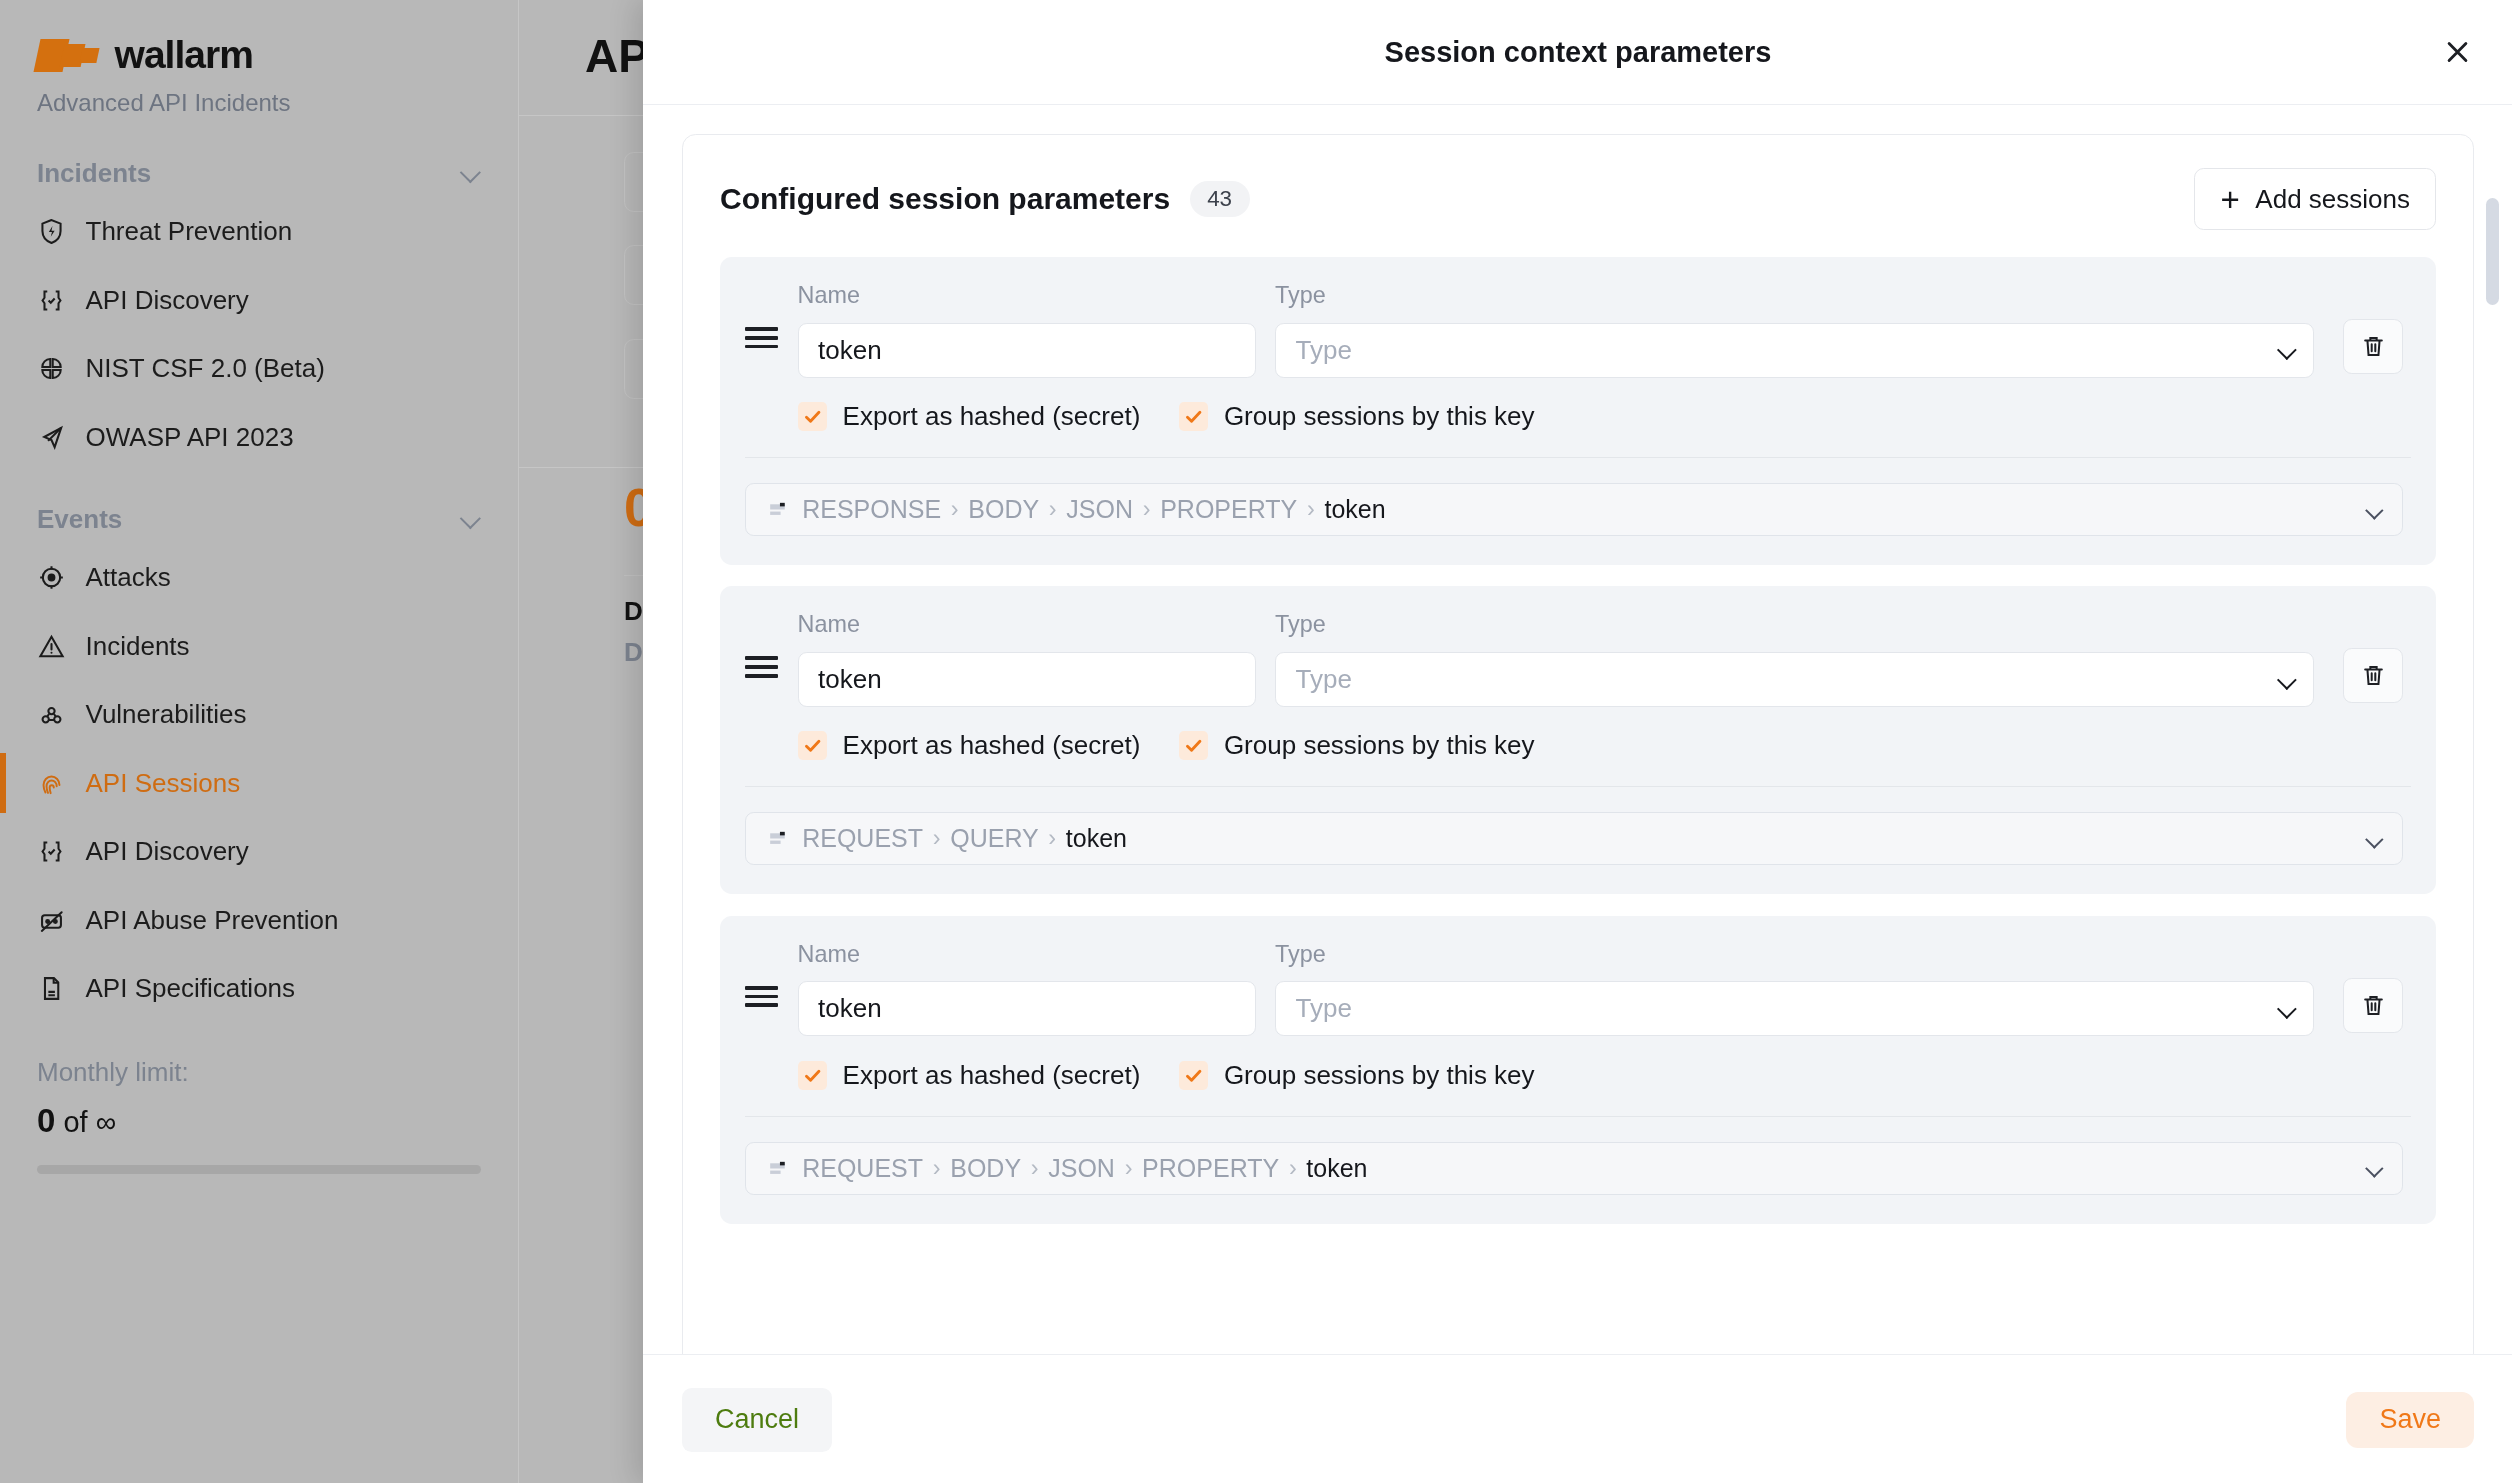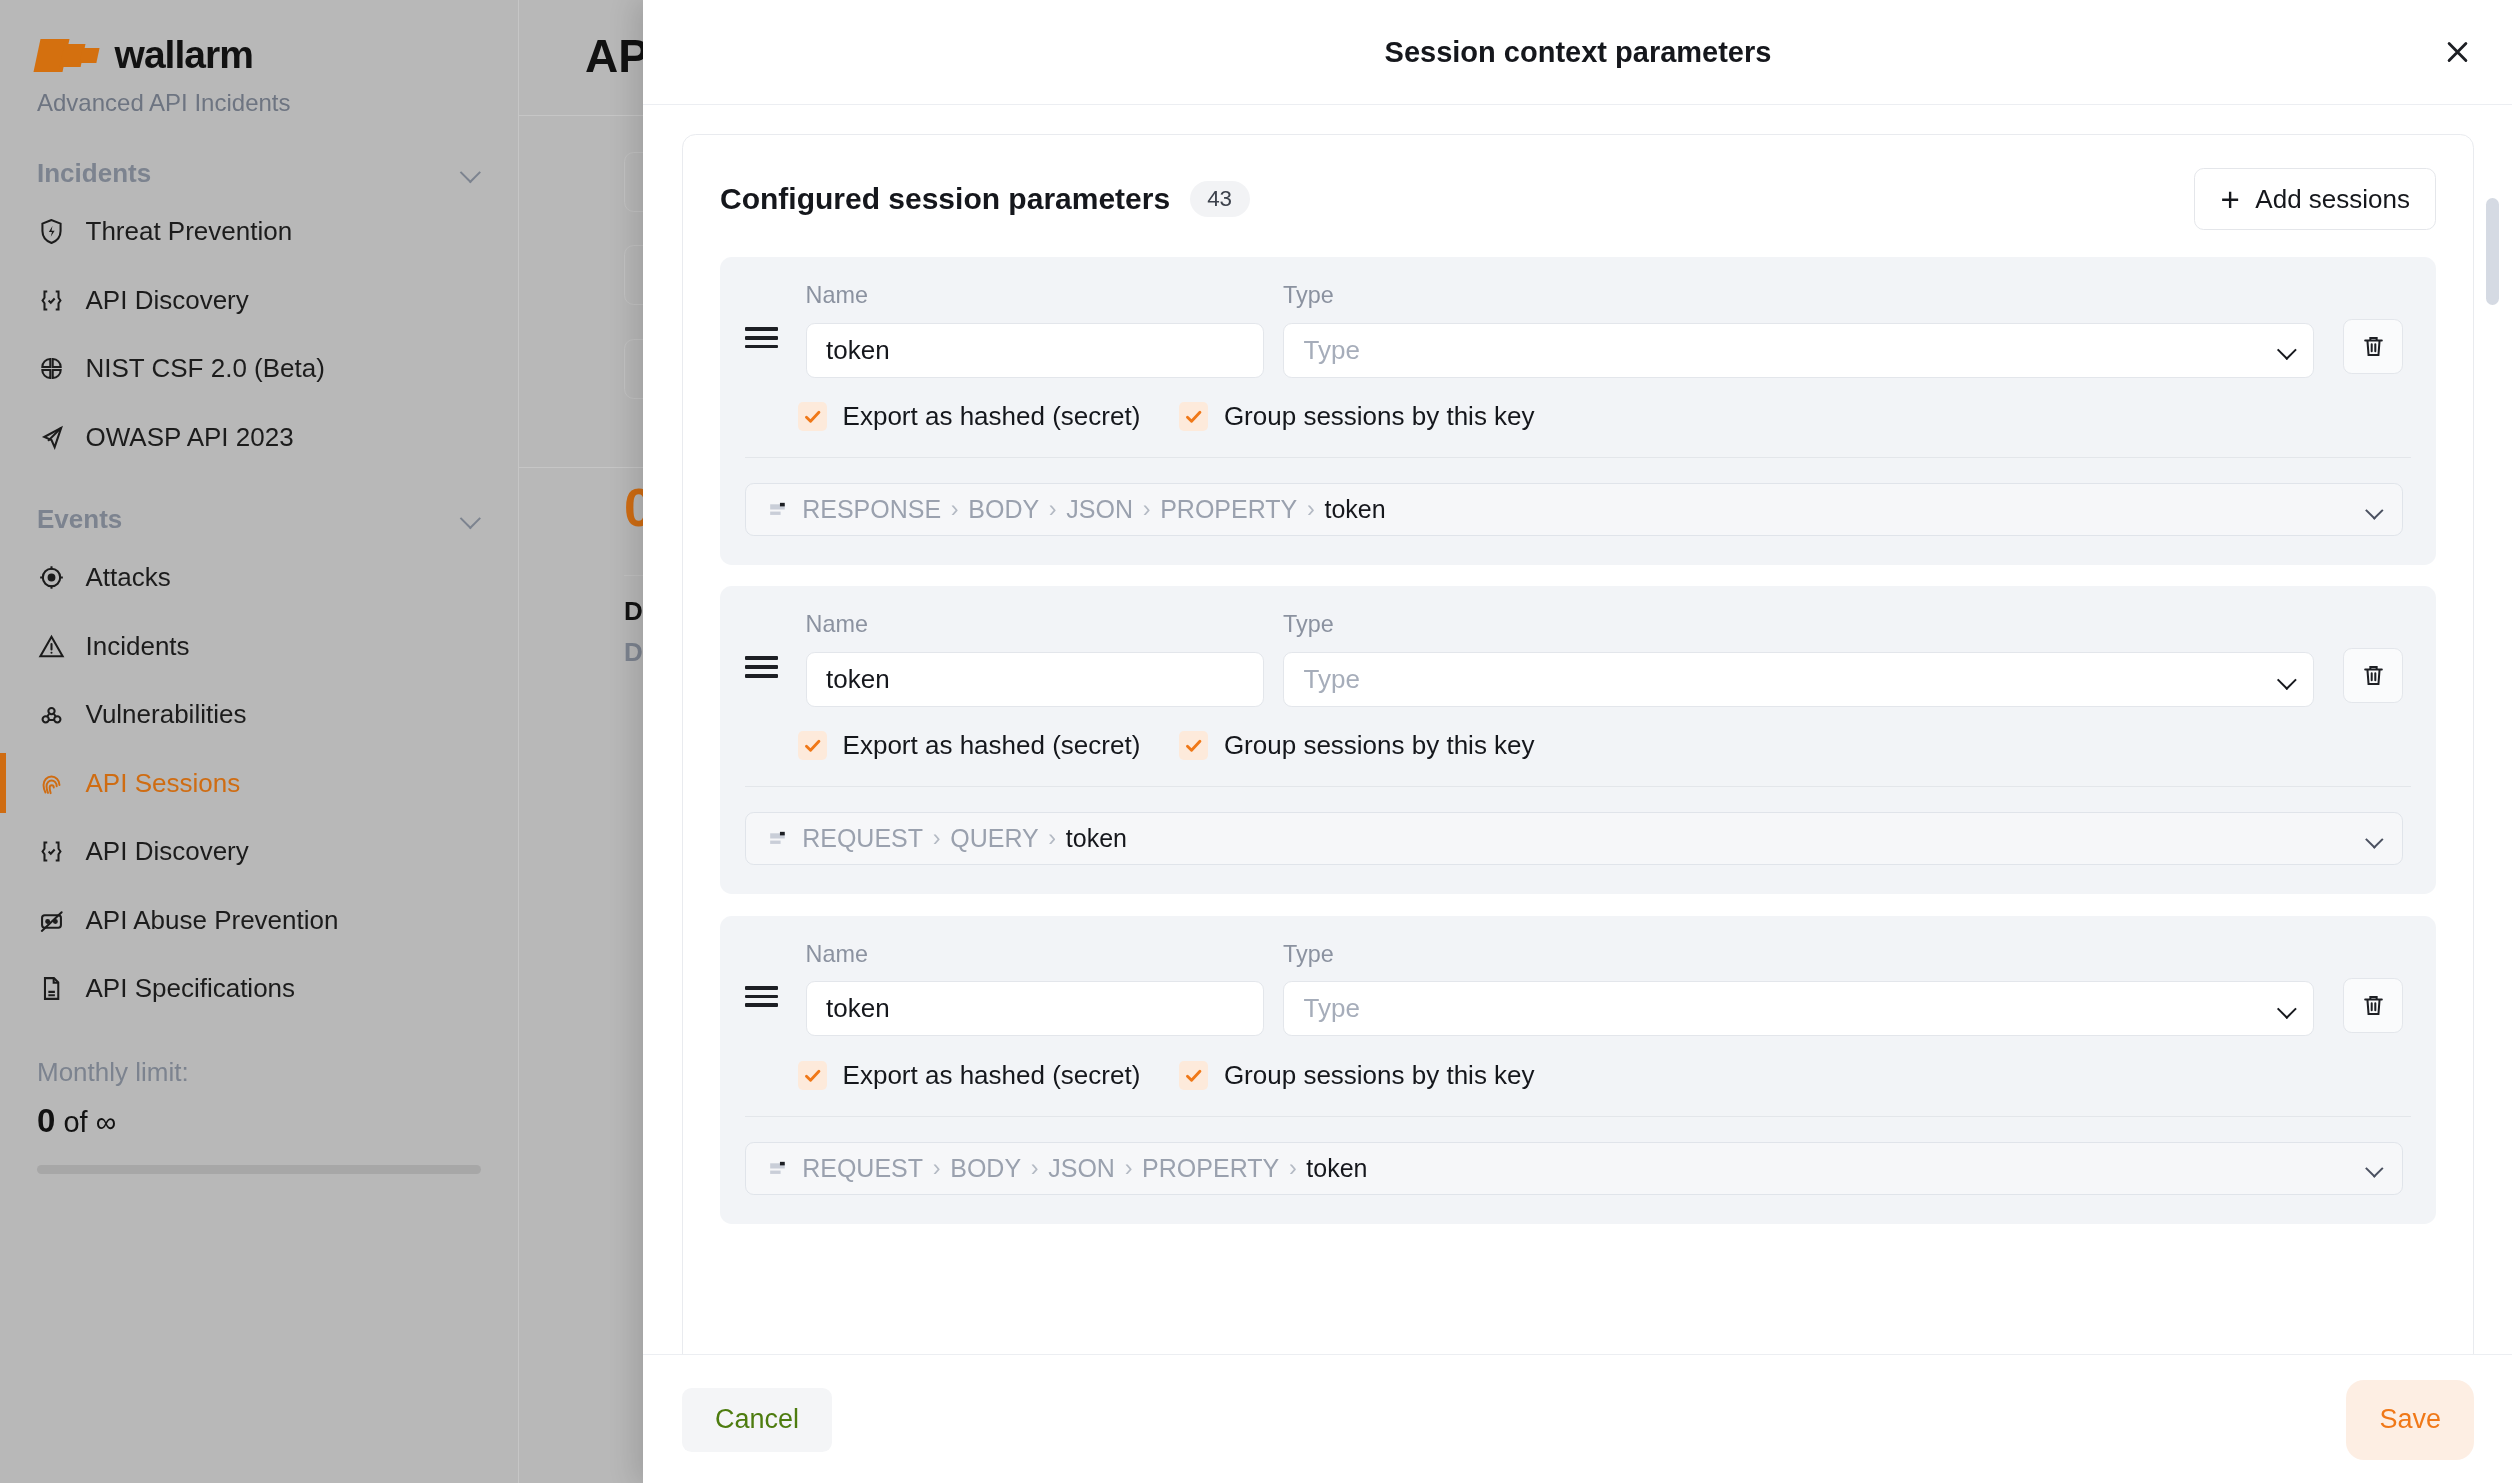--- a/index.html
+++ b/index.html
@@ -134,21 +134,21 @@
     height: 62px; padding: 0 25px; font-size: 26px; color: #15171c;
     cursor: pointer;
   }
   .plus { font-size: 33px; line-height: 1; color: #15171c; }
 
   .param-card {
     background: #f2f4f7; border-radius: 11.7px;
     padding: 25px 0 0 0; margin-bottom: 21.4px;
   }
   .card-top {
-    display: flex; align-items: flex-start; gap: 8px;
+    display: flex; align-items: flex-start; gap: 0;
     padding: 0 33px 0 25px;
   }
   .drag-handle {
     width: 33px; flex: 0 0 33px; margin-top: 45px; cursor: grab;
     display: flex; flex-direction: column; gap: 4.9px;
   }
   .drag-handle i { display: block; height: 3.9px; background: #1d1f24; border-radius: 1px; }
   .fields { flex: 1 1 auto; display: flex; gap: 19.5px; padding-left: 19.5px; }
   .field { display: flex; flex-direction: column; }
   .field.name { flex: 0 0 458px; }
@@ -220,22 +220,22 @@
     border-top: 1px solid #eceef2;
     display: flex; align-items: center; justify-content: space-between;
     padding: 0 39px;
   }
   .btn-cancel {
     background: #f4f5f7; border: none; border-radius: 9.7px;
     height: 64px; padding: 0 33px; font-size: 27px; color: #4d7c0f;
     cursor: pointer; font-family: "Liberation Sans", sans-serif;
   }
   .btn-save {
-    background: #fdeee3; border: none; border-radius: 18px;
-    height: 80px; padding: 0 33px; font-size: 27px; color: #f07818;
+    background: #fdeee3; border: none; border-radius: 12px;
+    height: 56px; padding: 0 33px; font-size: 27px; color: #f07818;
     cursor: pointer; font-family: "Liberation Sans", sans-serif;
   }
 
   .vscroll {
     position: absolute; right: 13.6px; top: 93px;
     width: 13.6px; height: 1276px; border-radius: 6.8px; background: transparent;
   }
   .vscroll-thumb {
     position: absolute; left: 0; top: 0; width: 13.6px; height: 107px;
     border-radius: 6.8px; background: #d5dae3;

